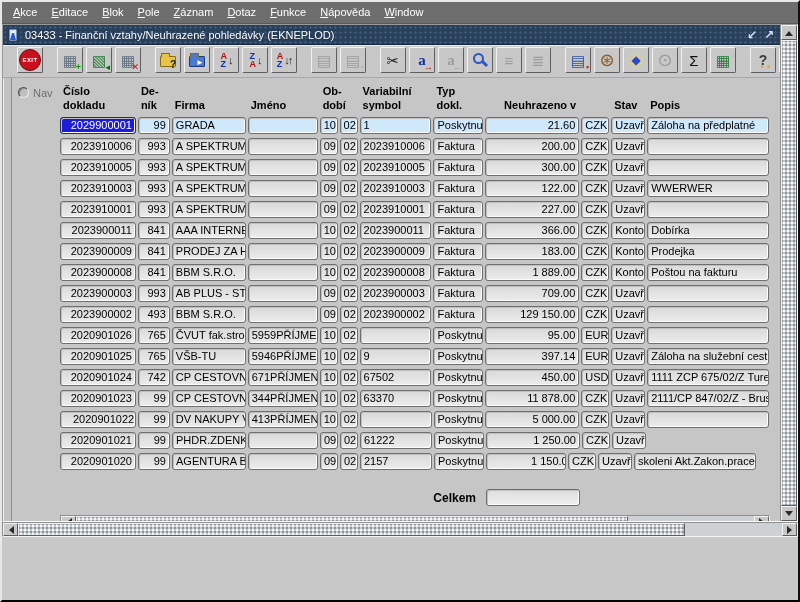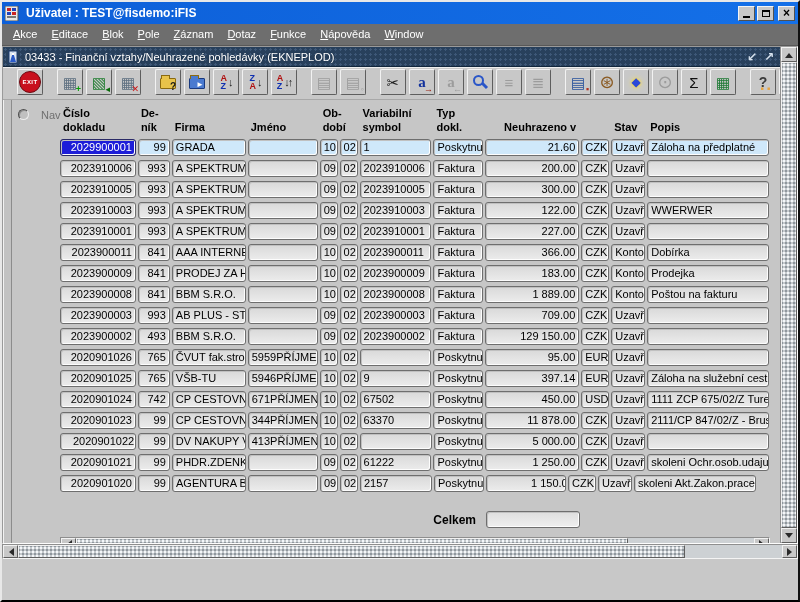--- a/index.html
+++ b/index.html
@@ -46,21 +46,21 @@
   .fold{width:16px;height:11px;background:#e8c34a;border:1px solid #8a6a10;border-radius:1px;position:relative;margin-top:3px;}
   .fold::before{content:"";position:absolute;top:-4px;left:0;width:7px;height:3px;background:inherit;border:1px solid #8a6a10;border-bottom:none;}
   .fold.fb{background:#4a7ad0;border-color:#1a3a80;}
   .fovl{position:absolute;font-size:10px;font-weight:bold;color:#1a1a1a;right:4px;bottom:2px;line-height:1;}
   .frun .fovl{color:#fff;font-size:8px;bottom:5px;right:5px;}
   .magg{width:11px;height:11px;border:2px solid #2a56c8;border-radius:50%;position:relative;margin:-3px 0 0 -3px;}
   .magg::after{content:"";position:absolute;width:7px;height:3px;background:#2a56c8;transform:rotate(45deg);right:-6px;bottom:-3px;}
   
   .content{flex:1;display:flex;background:#c6c6c6;min-height:0;}
   .lgutter{width:9px;flex:0 0 9px;background:#c2c2c2;border-left:1px solid #f2f2f2;border-right:1px solid #8c8c8c;}
-  .navpane{width:48px;flex:0 0 48px;padding:9px 0 0 6px;display:flex;align-items:flex-start;gap:12px;color:#707070;font-size:11px;}
+  .navpane{width:48px;flex:0 0 48px;padding:9px 0 0 6px;display:flex;align-items:flex-start;gap:4px;color:#707070;font-size:11px;}
   .radio{width:11px;height:11px;flex:0 0 11px;border-radius:50%;background:#c0c0c0;border:1px solid;border-color:#4e4e4e #ededed #ededed #4e4e4e;box-shadow:inset 1px 1px 0 #8e8e8e;}
   .gridcol{flex:1;min-width:0;padding-top:6px;overflow:hidden;}
   .ghead{display:flex;align-items:flex-end;margin-bottom:5px;}
   .hcell{font-weight:bold;font-size:11px;line-height:14px;white-space:pre-line;padding:0 3px;margin-right:2px;color:#000;overflow:hidden;}
   .grow{display:flex;margin-bottom:4px;}
   .cell{height:17px;margin-right:2px;border-radius:3px;border:1px solid #6e6e6e;background:linear-gradient(#d9d9d9,#ececec);font-size:11px;line-height:15px;padding:0 3px;overflow:hidden;white-space:nowrap;color:#000;box-shadow:inset 1px 1px 0 #c0c0c0,inset -1px -1px 0 #fdfdfd;}
   .al{text-align:left}.ar{text-align:right}.ac{text-align:center}
   .cell.sel{background:#cfe8fa;}
   .cell.cur{background:#1d1dd8;color:#fff;border-color:#2a2a66;}
   .totrow{display:flex;margin-top:19px;align-items:center;}
@@ -96,42 +96,20 @@
   .scell.c3{width:95px;flex:0 0 95px;}
   .scell.c4{flex:1;}
   .vsep{width:2px;height:15px;border-left:1px solid #4e4e4e;border-right:1px solid #a2a2a2;flex:0 0 2px;}
   .grip{width:14px;height:14px;align-self:flex-end;background:repeating-linear-gradient(135deg,transparent 0 3px,#9c9c9c 3px 4px,#4e4e4e 4px 5px);}
 </style>
 </head>
 <body>
 
 <div class="window">
 
-  <div class="titlebar">
-    <span class="appicon">
-      <svg width="17" height="15" viewBox="0 0 17 15">
-          <rect x="0" y="0" width="13" height="15" fill="#e8e8e8" stroke="#555"></rect>
-          <rect x="2" y="2" width="4" height="3" fill="#c92222"></rect>
-          <rect x="7" y="2" width="4" height="3" fill="#2244bb"></rect>
-          <rect x="2" y="6" width="4" height="3" fill="#2244bb"></rect>
-          <rect x="7" y="6" width="4" height="3" fill="#c92222"></rect>
-          <rect x="2" y="10" width="9" height="2" fill="#777"></rect>
-        </svg>
-    </span>
-    <span class="wtitle">Uživatel : TEST@fisdemo:iFIS</span>
-    <span class="wbtns">
-      <span class="wbtn">
-          <span class="gl-min"></span>
-        </span>
-      <span class="wbtn">
-          <span class="gl-max"></span>
-        </span>
-      <span class="wbtn close">×</span>
-    </span>
-  </div>
 
   <div class="menubar">
       <span class="mitem"><u>A</u>kce</span>
       <span class="mitem"><u>E</u>ditace</span>
       <span class="mitem"><u>B</u>lok</span>
       <span class="mitem"><u>P</u>ole</span>
       <span class="mitem"><u>Z</u>áznam</span>
       <span class="mitem"><u>D</u>otaz</span>
       <span class="mitem"><u>F</u>unkce</span>
       <span class="mitem"><u>N</u>ápověda</span>
@@ -483,21 +461,20 @@
                 <div class="cell ar" style="width: 32px;">99</div>
                 <div class="cell al" style="width: 74px;">PHDR.ZDENKA</div>
                 <div class="cell al" style="width: 70px;"></div>
                 <div class="cell ac" style="width: 18px;">09</div>
                 <div class="cell ac" style="width: 18px;">02</div>
                 <div class="cell al" style="width: 72px;">61222</div>
                 <div class="cell al" style="width: 50px;">Poskytnuté</div>
                 <div class="cell ar" style="width: 94px;">1 250.00</div>
                 <div class="cell al" style="width: 28px;">CZK</div>
                 <div class="cell al" style="width: 34px;">Uzavře</div>
-                <div class="cell al" style="width: 122px;">skoleni Ochr.osob.udaju</div>
               </div>
               <div class="grow">
                 <div class="cell ar" style="width: 76px;">2020901020</div>
                 <div class="cell ar" style="width: 32px;">99</div>
                 <div class="cell al" style="width: 74px;">AGENTURA B</div>
                 <div class="cell al" style="width: 70px;"></div>
                 <div class="cell ac" style="width: 18px;">09</div>
                 <div class="cell ac" style="width: 18px;">02</div>
                 <div class="cell al" style="width: 72px;">2157</div>
                 <div class="cell al" style="width: 50px;">Poskytnuté</div>

